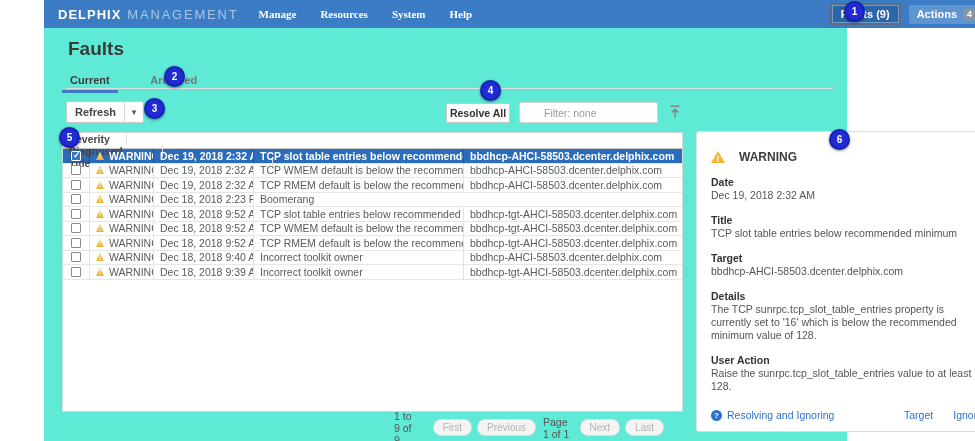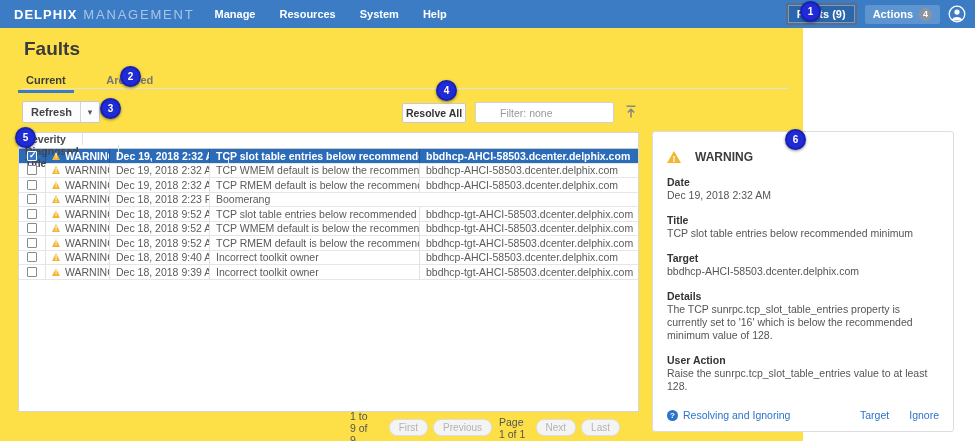--- a/index.html
+++ b/index.html
@@ -1,27 +1,27 @@
 <!DOCTYPE html>
 <html><head>
 <meta charset="utf-8">
 <style>
   * { margin:0; padding:0; box-sizing:border-box; }
   html,body { width:975px; height:441px; overflow:hidden; background:#fff;
               font-family:"Liberation Sans", sans-serif; }
-  .screen { position:relative; width:803px; height:441px; background:#fde047; }
+  .screen { position:relative; width:803px; height:441px; background:#5eead4;margin-left:44px; }
 
   
   .topbar { position:absolute; left:0; top:0; width:975px; height:28px;
             background:#3b7cc4; display:flex; align-items:center; padding:0 9px 0 14px; }
   .brand { display:flex; align-items:baseline; gap:6px; margin-right:20px; }
   .brand-primary { color:#fff; font-weight:bold; font-size:13px; letter-spacing:1px; }
   .brand-secondary { color:rgba(255,255,255,.55); font-size:13px; letter-spacing:1.8px; }
   .menu { display:flex; gap:24px; }
-  .menu-item { color:#fff; font-size:11px; font-weight:bold; cursor:pointer; }
+  .menu-item { color:#fff; font-size:11px; font-weight:bold; cursor:pointer;font-family:Liberation Serif, serif; }
   .topbar-right { margin-left:auto; display:flex; align-items:center; gap:8px; }
   .faults-btn { background:#2a66a9; border:2px solid #5d6c80; color:#fff; font-weight:bold;
                 font-size:11px; padding:3px 9px; border-radius:1px;
                 box-shadow:inset 0 0 0 1px rgba(255,255,255,.35); cursor:pointer; }
   .actions-btn { background:#5e94d0; color:#fff; font-weight:bold; font-size:11px;
                  padding:3px 8px; border-radius:2px; display:flex; align-items:center;
                  gap:6px; border:none; cursor:pointer; }
   .actions-badge { background:#8d949e; width:13px; height:13px; border-radius:50%;
                    font-size:9px; line-height:13px; text-align:center; color:#fff; }
   .avatar { width:18px; height:18px; cursor:pointer; display:block; }

